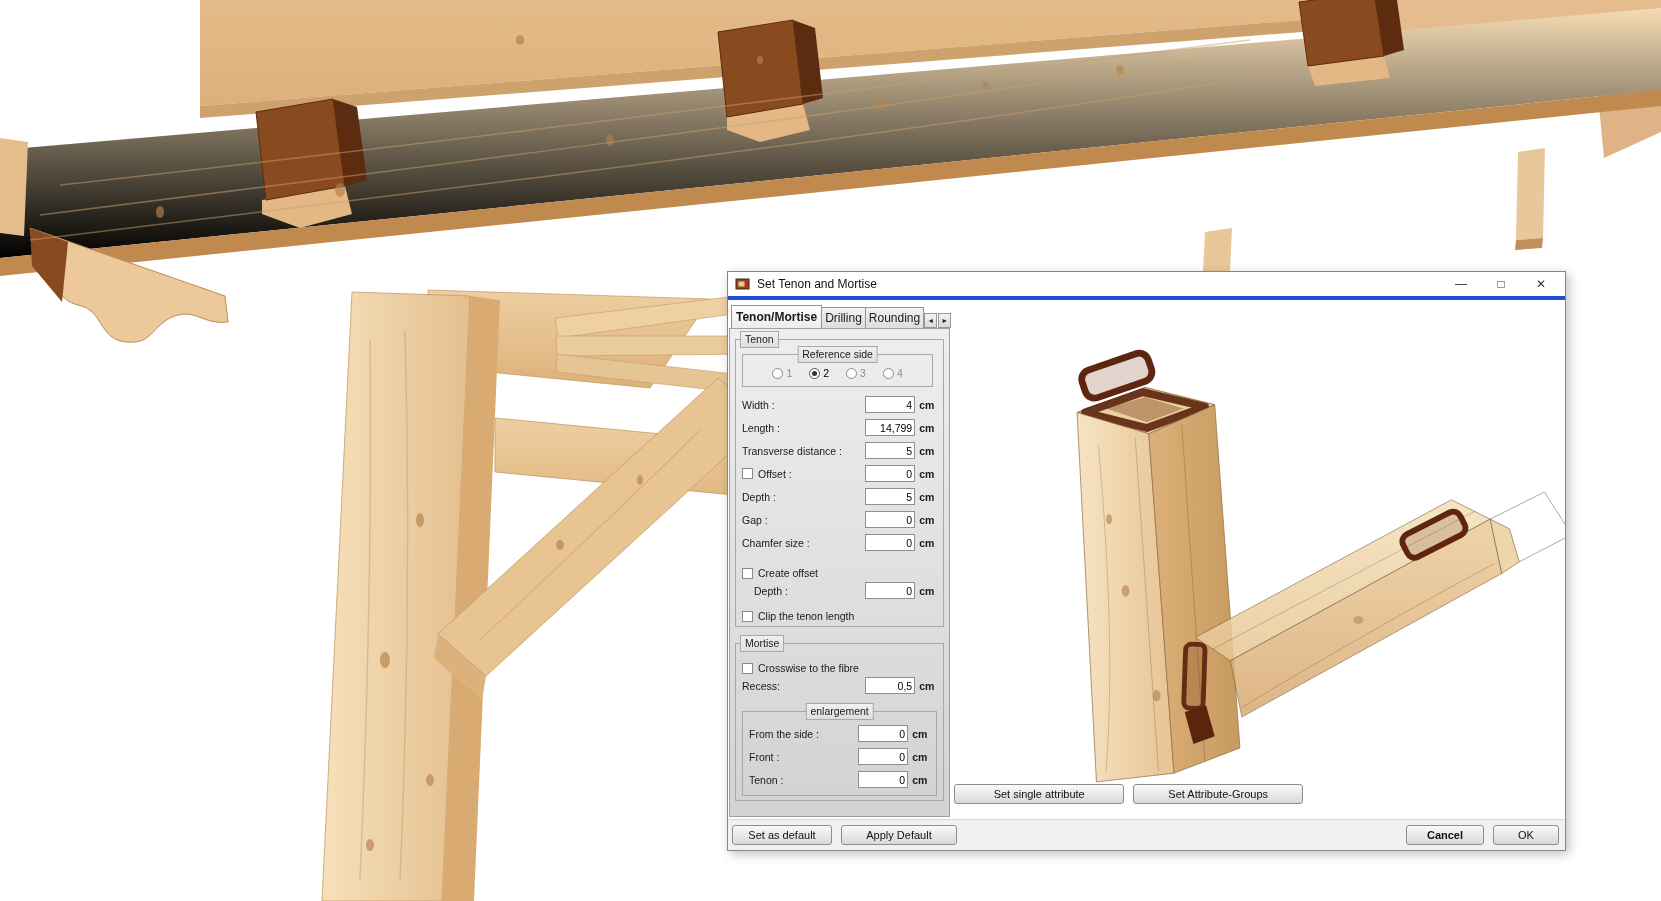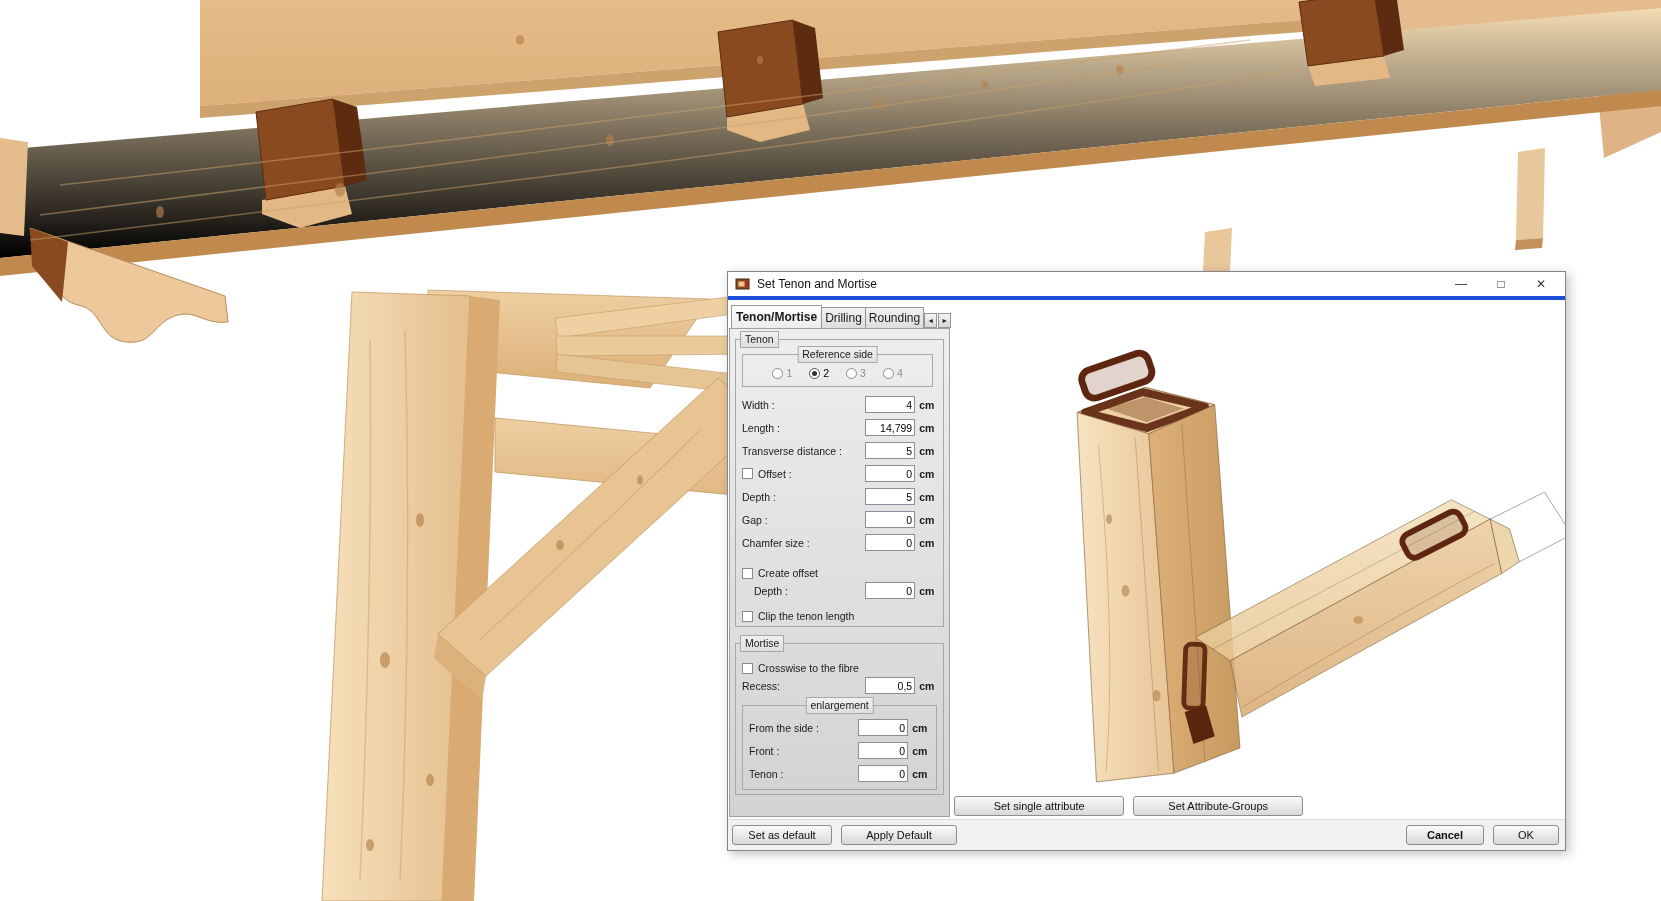--- a/index.html
+++ b/index.html
@@ -31,21 +31,21 @@
                border:1px solid #969696; background:linear-gradient(#f2f2f2,#d8d8d8); margin-left:1px; color:#222; }
 
   .panel { flex:1; margin:0 1px 2px 1px; background:linear-gradient(#eeeeee,#d2d2d2);
            border:1px solid #a0a0a0; padding:10px 5px 4px 5px; font-size:10.5px; }
   .groupbox { position:relative; border:1px solid #a8a8a8; padding:10px 6px 4px 6px; }
   .group-label { position:absolute; top:-9px; left:4px; padding:0 4px; line-height:15px;
                  border:1px solid #a8a8a8; background:linear-gradient(#f1f1f1,#dedede); white-space:nowrap; }
   .group-label.centered { left:50%; transform:translateX(-50%); }
   .ref-box { margin:4px 4px 6px 0; }
   .mortise-box { margin-top:16px; }
-  .enlarge-box { margin-top:8px; }
+  .enlarge-box { margin-top:14px; }
 
   .radio-group { display:flex; justify-content:center; gap:17px; padding:2px 0 3px 0; }
   .radio-item { display:flex; align-items:center; color:#8e8e8e; }
   .radio-item.checked { color:#000; }
   .radio { width:11px; height:11px; border:1px solid #8a8a8a; border-radius:50%;
            background:#fff; margin-right:3px; position:relative; flex:0 0 auto; }
   .radio-item.checked .radio { border-color:#555; }
   .radio-item.checked .radio::after { content:""; position:absolute; inset:2px; border-radius:50%; background:#333; }
 
   .field-row { display:flex; align-items:center; height:23px; }
@@ -53,21 +53,21 @@
   .field-label.indent { padding-left:12px; }
   .field-input { width:50px; height:17px; border:1px solid #8a8f99; background:#fff;
                  font:10.5px "Liberation Sans",sans-serif; text-align:right; padding:0 2px; }
   .unit { width:18px; margin-left:4px;font-weight:bold; }
   .checkbox { width:11px; height:11px; border:1px solid #8a8a8a; background:#fff;
               margin-right:5px; flex:0 0 auto; }
   .check-row { display:flex; align-items:flex-end; height:20px; }
 
   .preview { flex:1; position:relative; background:#ffffff; }
   .preview svg { position:absolute; inset:0; }
-  .attr-buttons { position:absolute; left:3px; bottom:3px; display:flex; gap:9px; }
+  .attr-buttons { position:absolute; left:3px; bottom:15px; display:flex; gap:9px; }
 
   .btn { height:20px; border:1px solid #8e8e8e; border-radius:3px;
          background:linear-gradient(#fafafa,#d8d8d8); font:11px "Liberation Sans",sans-serif;
          color:#111; display:flex; align-items:center; justify-content:center; cursor:default; }
   .btn.attr { width:170px; }
   .w128 { width:100px; } .w116 { width:116px; } .w62 { width:78px;font-weight:bold; } .w66 { width:66px; }
 
   .bottom-bar { flex:0 0 31px; background:#f1f1f1; border-top:1px solid #dadada;
                 display:flex; align-items:center; padding:0 6px 0 4px; gap:9px; }
   .spacer { flex:1; }

